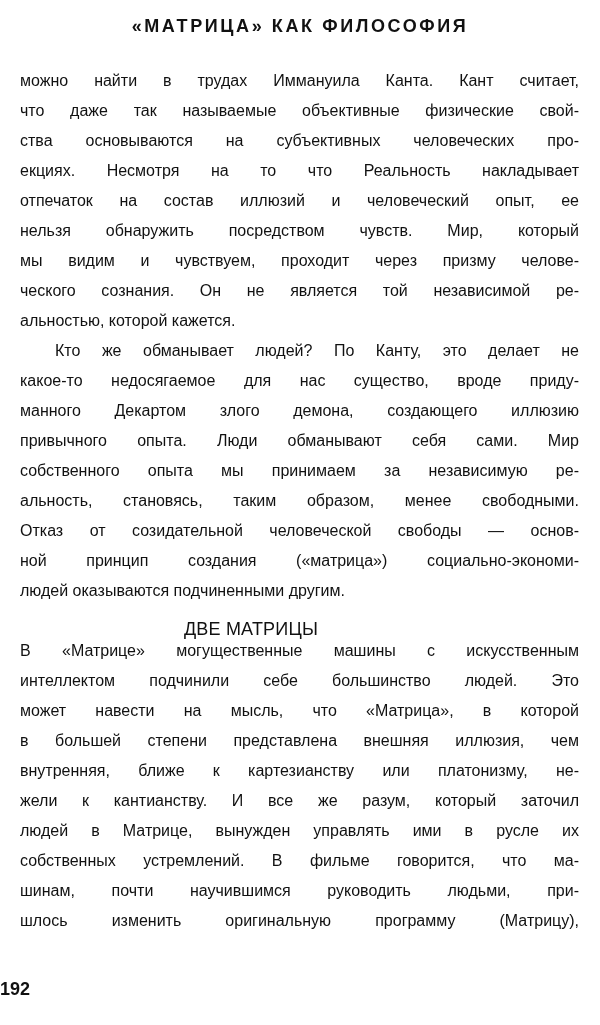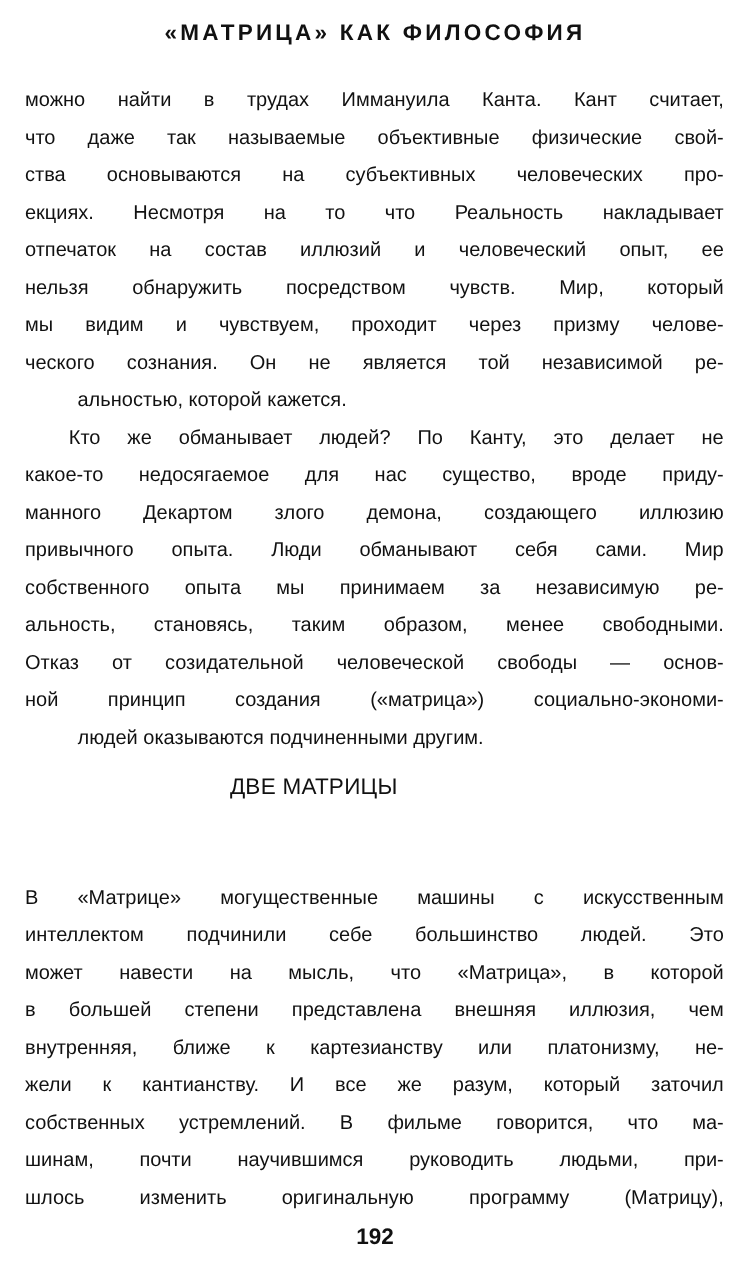--- a/index.html
+++ b/index.html
@@ -36,43 +36,42 @@
     .line {
       display: block;
       height: 30px;
       white-space: nowrap;
       text-align: justify;
       text-align-last: justify;
       overflow: hidden;
     }
     .line.last {
       text-align-last: left;
-      margin-left: 42px;
     }
     .line.indent {
       padding-left: 35px;
     }
     #para1 { top: 66px; }
-    #para3 { top: 704px; }
+    #para3 { top: 636px; }
     .section-heading {
       position: absolute;
       top: 617px;
       left: 0;
       width: 502px;
       text-align: center;
       font-size: 18px;
       line-height: 24px;
       letter-spacing: 0.2px;
     }
     .page-number {
       position: absolute;
       top: 978px;
       left: 0;
       width: 600px;
-      text-align: center;
+      text-align: left;
       font-size: 18px;
       font-weight: bold;
       line-height: 22px;
     }
   </style>
 </head>
 <body>
 
 <div class="running-head">«МАТРИЦА» КАК ФИЛОСОФИЯ</div>
 
@@ -100,18 +99,19 @@
 
 <div class="section-heading">ДВЕ МАТРИЦЫ</div>
 
 <div class="text-block" id="para3">
   <span class="line">В «Матрице» могущественные машины с искусственным</span>
   <span class="line">интеллектом подчинили себе большинство людей. Это</span>
   <span class="line">может навести на мысль, что «Матрица», в которой</span>
   <span class="line">в большей степени представлена внешняя иллюзия, чем</span>
   <span class="line">внутренняя, ближе к картезианству или платонизму, не-</span>
   <span class="line">жели к кантианству. И все же разум, который заточил</span>
+  <span class="line">людей в Матрице, вынужден управлять ими в русле их</span>
   <span class="line">собственных устремлений. В фильме говорится, что ма-</span>
   <span class="line">шинам, почти научившимся руководить людьми, при-</span>
   <span class="line">шлось изменить оригинальную программу (Матрицу),</span>
 </div>
 
 <div class="page-number">192</div>
 
 </body></html>

